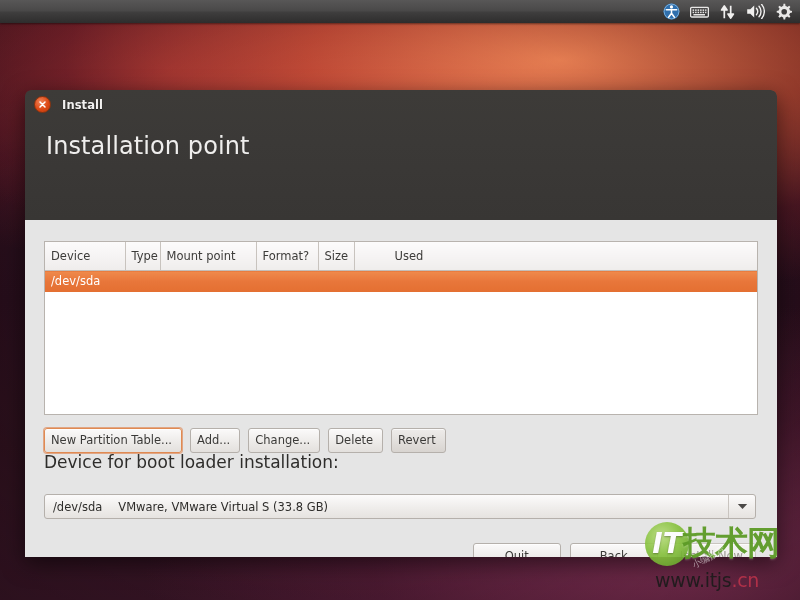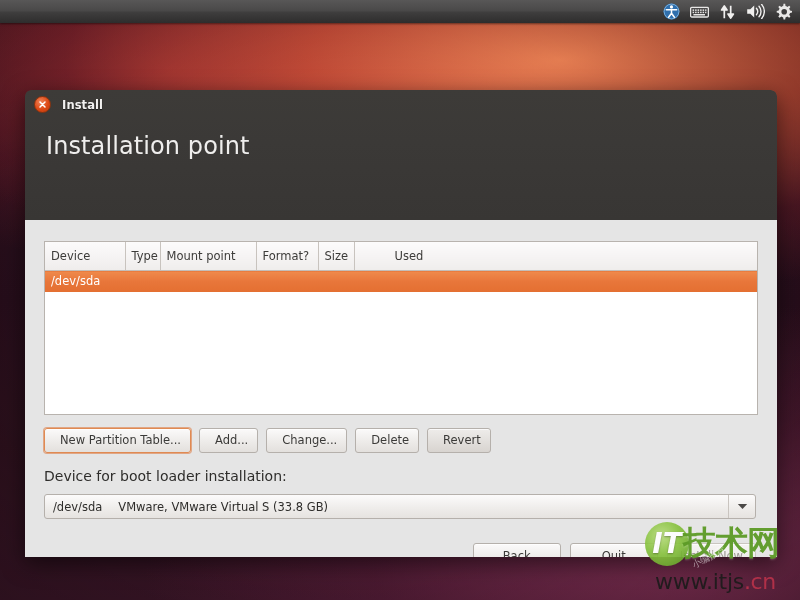--- a/index.html
+++ b/index.html
@@ -134,38 +134,38 @@
     left: 19px; top: 208px;
     display: flex; align-items: center; gap: 8px;
   }
   .btn {
     font-family: "DejaVu Sans", sans-serif;
     font-size: 11.5px;
     color: #3b3a38;
     background: linear-gradient(180deg, #fbfafa 0%, #eeecea 52%, #e3e0dd 100%);
     border: 1px solid #b5b0ab;
     border-radius: 3px;
-    padding: 4px 9px 5px 15px;
+    padding: 4px 9px 5px 6px;
     cursor: pointer;
     white-space: nowrap;
     box-shadow: 0 1px 0 rgba(255,255,255,0.7) inset;
   }
   .btn.focused {
     border-color: #e08a52;
     box-shadow: 0 0 0 1px rgba(221,115,55,0.55), 0 1px 0 rgba(255,255,255,0.7) inset;
   }
   .btn.shaded {
     background: linear-gradient(180deg, #eeecea 0%, #e2dfdc 55%, #d8d4d0 100%);
   }
 
   
   .bootloader-label {
     position: absolute;
-    left: 19px; top: 248px;
-    font-size: 14px;
+    left: 19px; top: 232px;
+    font-size: 17px;
     color: #2e2d2b;
   }
   .combo {
     position: absolute;
     left: 19px; top: 274px;
     width: 712px; height: 25px;
     background: linear-gradient(180deg, #fcfbfb 0%, #efedeb 55%, #e6e3e0 100%);
     border: 1px solid #b5b0ab;
     border-radius: 3px;
     display: flex; align-items: center;
@@ -234,21 +234,21 @@
     font-size: 33px;
     font-weight: bold;
     color: #5d9b27;
     letter-spacing: -1px;
     text-shadow: 0 1px 2px rgba(255,255,255,0.25);
     opacity: 0.95;
   }
   .wm-url {
     position: absolute;
     left: 10px; top: 48px;
-    font-size: 22px;
+    font-size: 19px;
     color: #1c1b1b;
     letter-spacing: -0.3px;
     opacity: 0.92;
   }
   .wm-url .hl { color: #b8324a; }
   .wm-diag {
     position: absolute;
     left: 46px; top: 30px;
     font-size: 9px;
     color: rgba(255,255,255,0.55);
@@ -388,22 +388,22 @@
           <span class="dev">/dev/sda</span><span>VMware, VMware Virtual S (33.8 GB)</span>
         </div>
         <div class="combo-arrow">
           <svg width="11" height="7" viewBox="0 0 11 7">
             <path d="M0.8 1 L5.5 6 L10.2 1 Z" fill="#4a4846"></path>
           </svg>
         </div>
       </div>
 
       <div class="action-row">
+        <button class="btn btn-wide">Quit</button>
         <button class="btn btn-wide">Back</button>
-        <button class="btn btn-wide">Quit</button>
         <button class="btn btn-wide btn-disabled">Install Now</button>
       </div>
 
     </div>
   </div>
 
   <div class="watermark">
     <div class="wm-logo">
       <div class="wm-circle">
         <span class="wm-it">IT</span>

